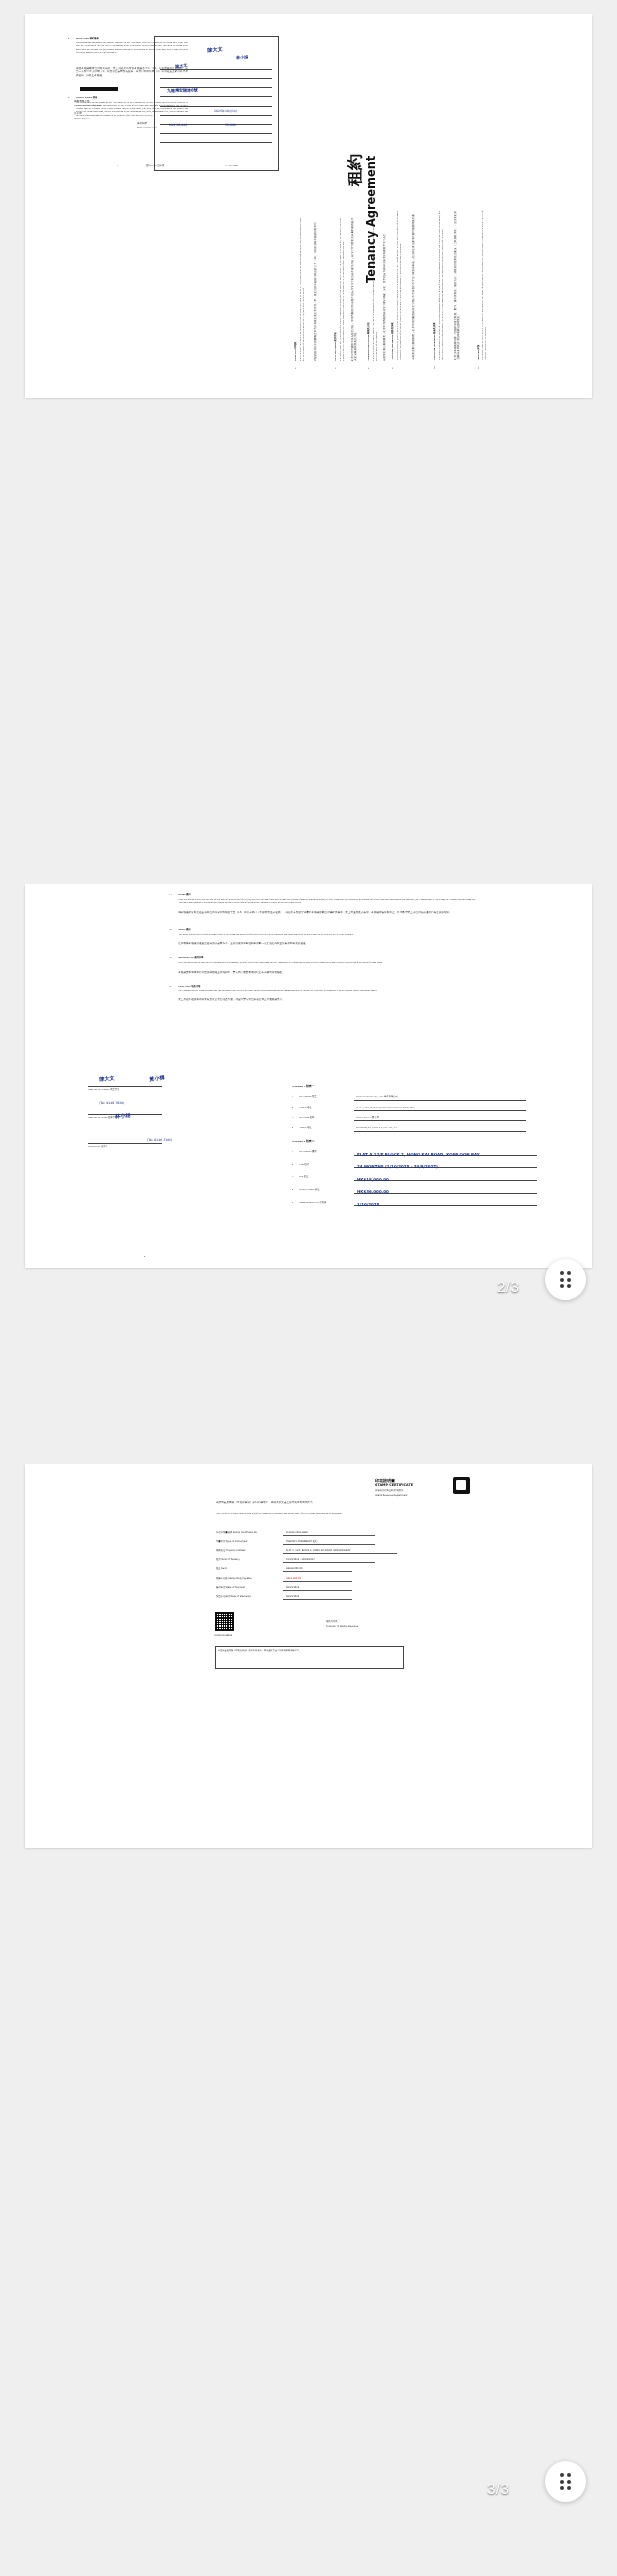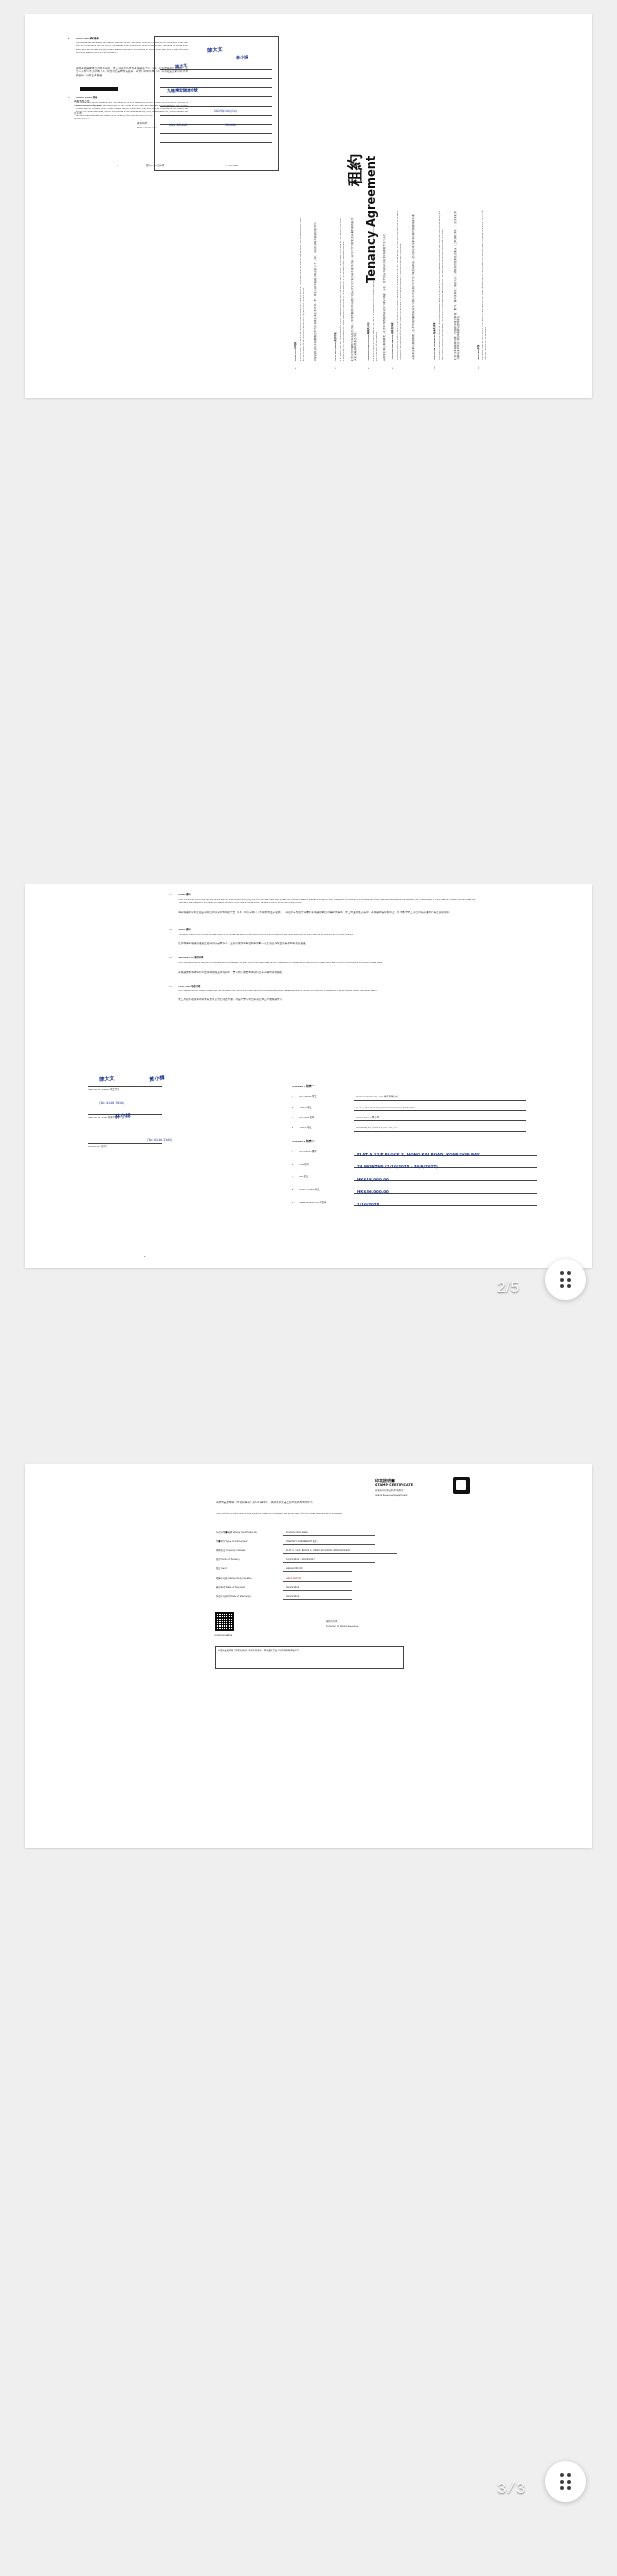--- a/index.html
+++ b/index.html
@@ -338,21 +338,21 @@
       <div class="ink sm" style="left:332px; top:268px;">FLAT A 12/F BLOCK 2, HONG KAI ROAD, KOWLOON BAY</div>
       <div class="ink sm" style="left:332px; top:280px;">24 MONTHS (1/10/2025 - 30/9/2027)</div>
       <div class="ink sm" style="left:332px; top:293px;">HK$18,000.00</div>
       <div class="ink sm" style="left:332px; top:305px;">HK$36,000.00</div>
       <div class="ink sm" style="left:332px; top:318px;">1/10/2025</div>
 
       <div class="num" style="left:119px; top:371px;">2</div>
     </div>
   </div>
 
-  <div class="pagepill" style="left:497px; top:1278px;">2/5</div>
+  <div class="pagepill" style="left:497px; top:1278px;">2/3</div>
   <div class="fab" style="left:545px; top:1259px;">
     <span class="dots">
       <i></i>
         <i></i>
         <i></i>
         <i></i>
         <i></i>
         <i></i>
     </span>
   </div>
@@ -410,21 +410,21 @@
 
         <div class="qr" style="left:20.6px; top:135px; width:19.5px; height:19.5px;"></div>
         <div class="smalllbl" style="left:20.6px; top:157px; font-size:2.1px;">D202510048826</div>
 
         <div class="box" style="left:20.6px; top:169px; width:189px; height:23px;"></div>
         <div class="tblock cn" style="left:24px; top:172px; width:182px; font-size:2.1px;">本證明書是根據《印花稅條例》第5(2)條發出，與加蓋於文書上的印花具有同等效力。</div>
       </div>
     </div>
   </div>
 
-  <div class="pagepill" style="left:497px; top:2480px;font-family:Liberation Mono, monospace;">3/3</div>
+  <div class="pagepill" style="left:487px; top:2480px;">3/3</div>
   <div class="fab" style="left:545px; top:2461px;">
     <span class="dots">
       <i></i>
         <i></i>
         <i></i>
         <i></i>
         <i></i>
         <i></i>
     </span>
   </div>

